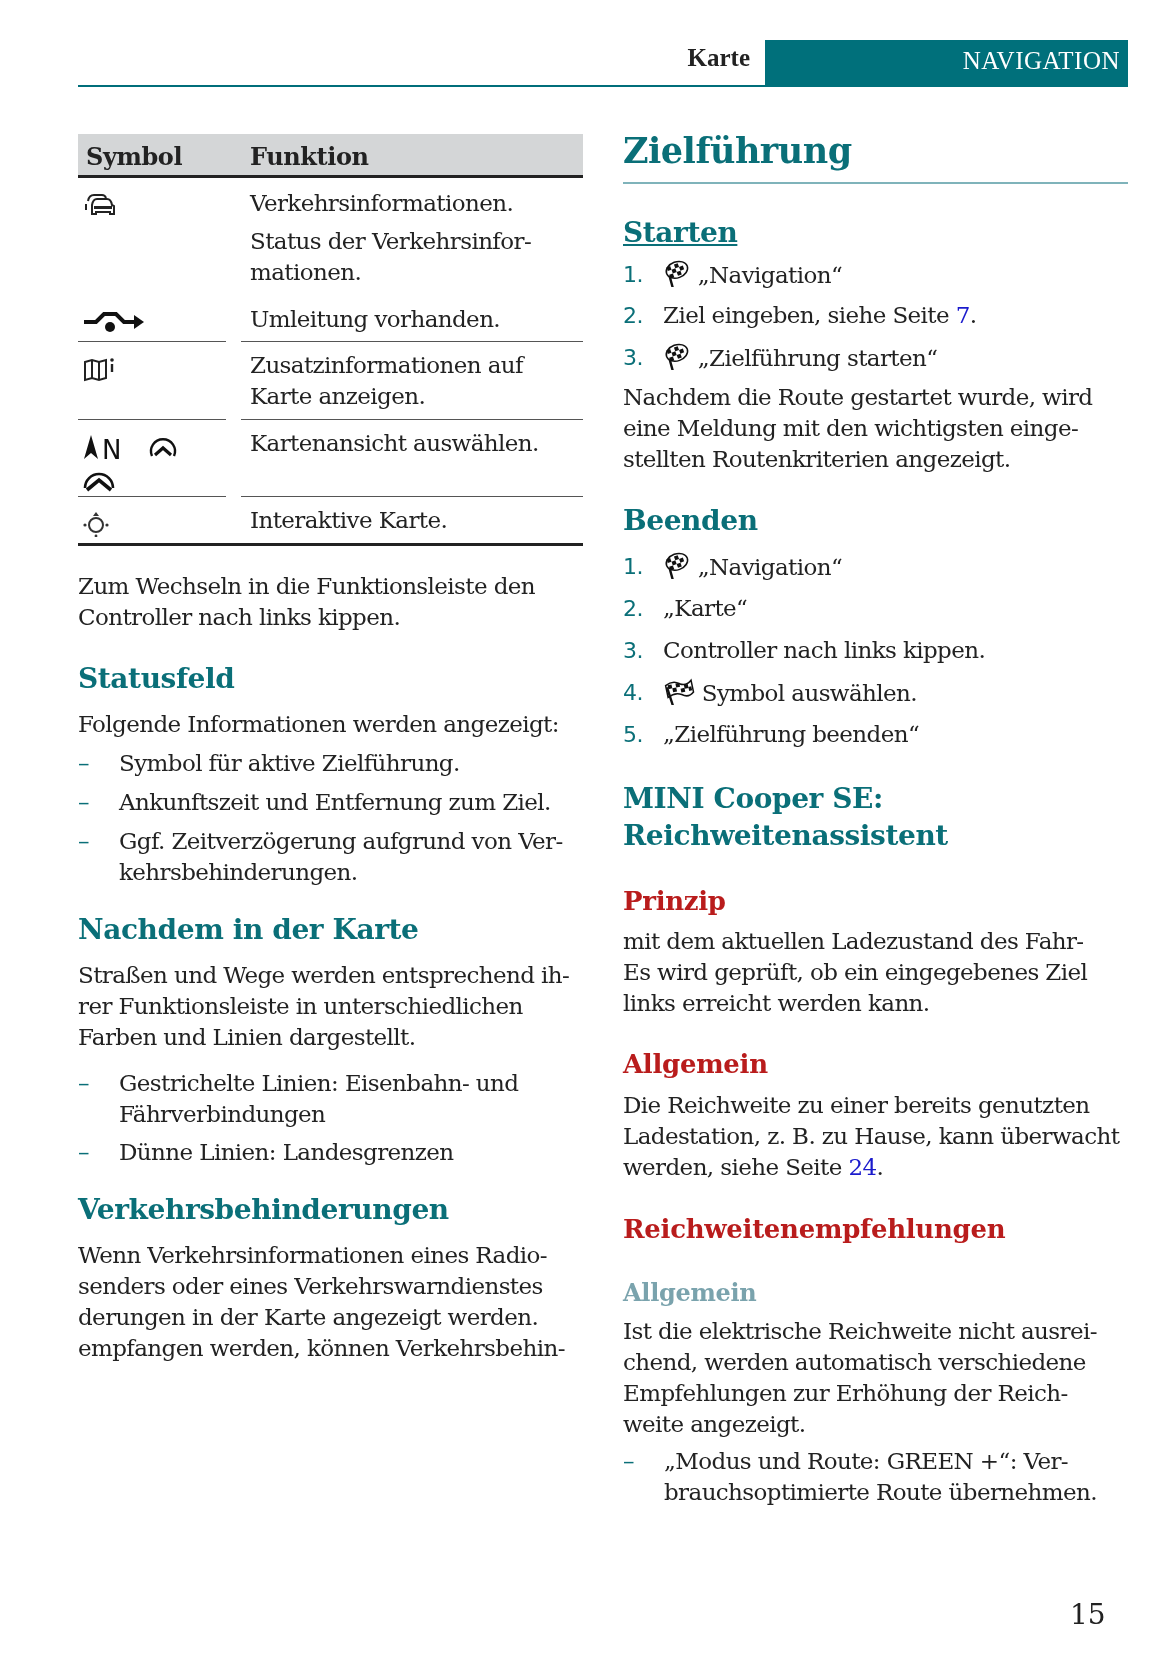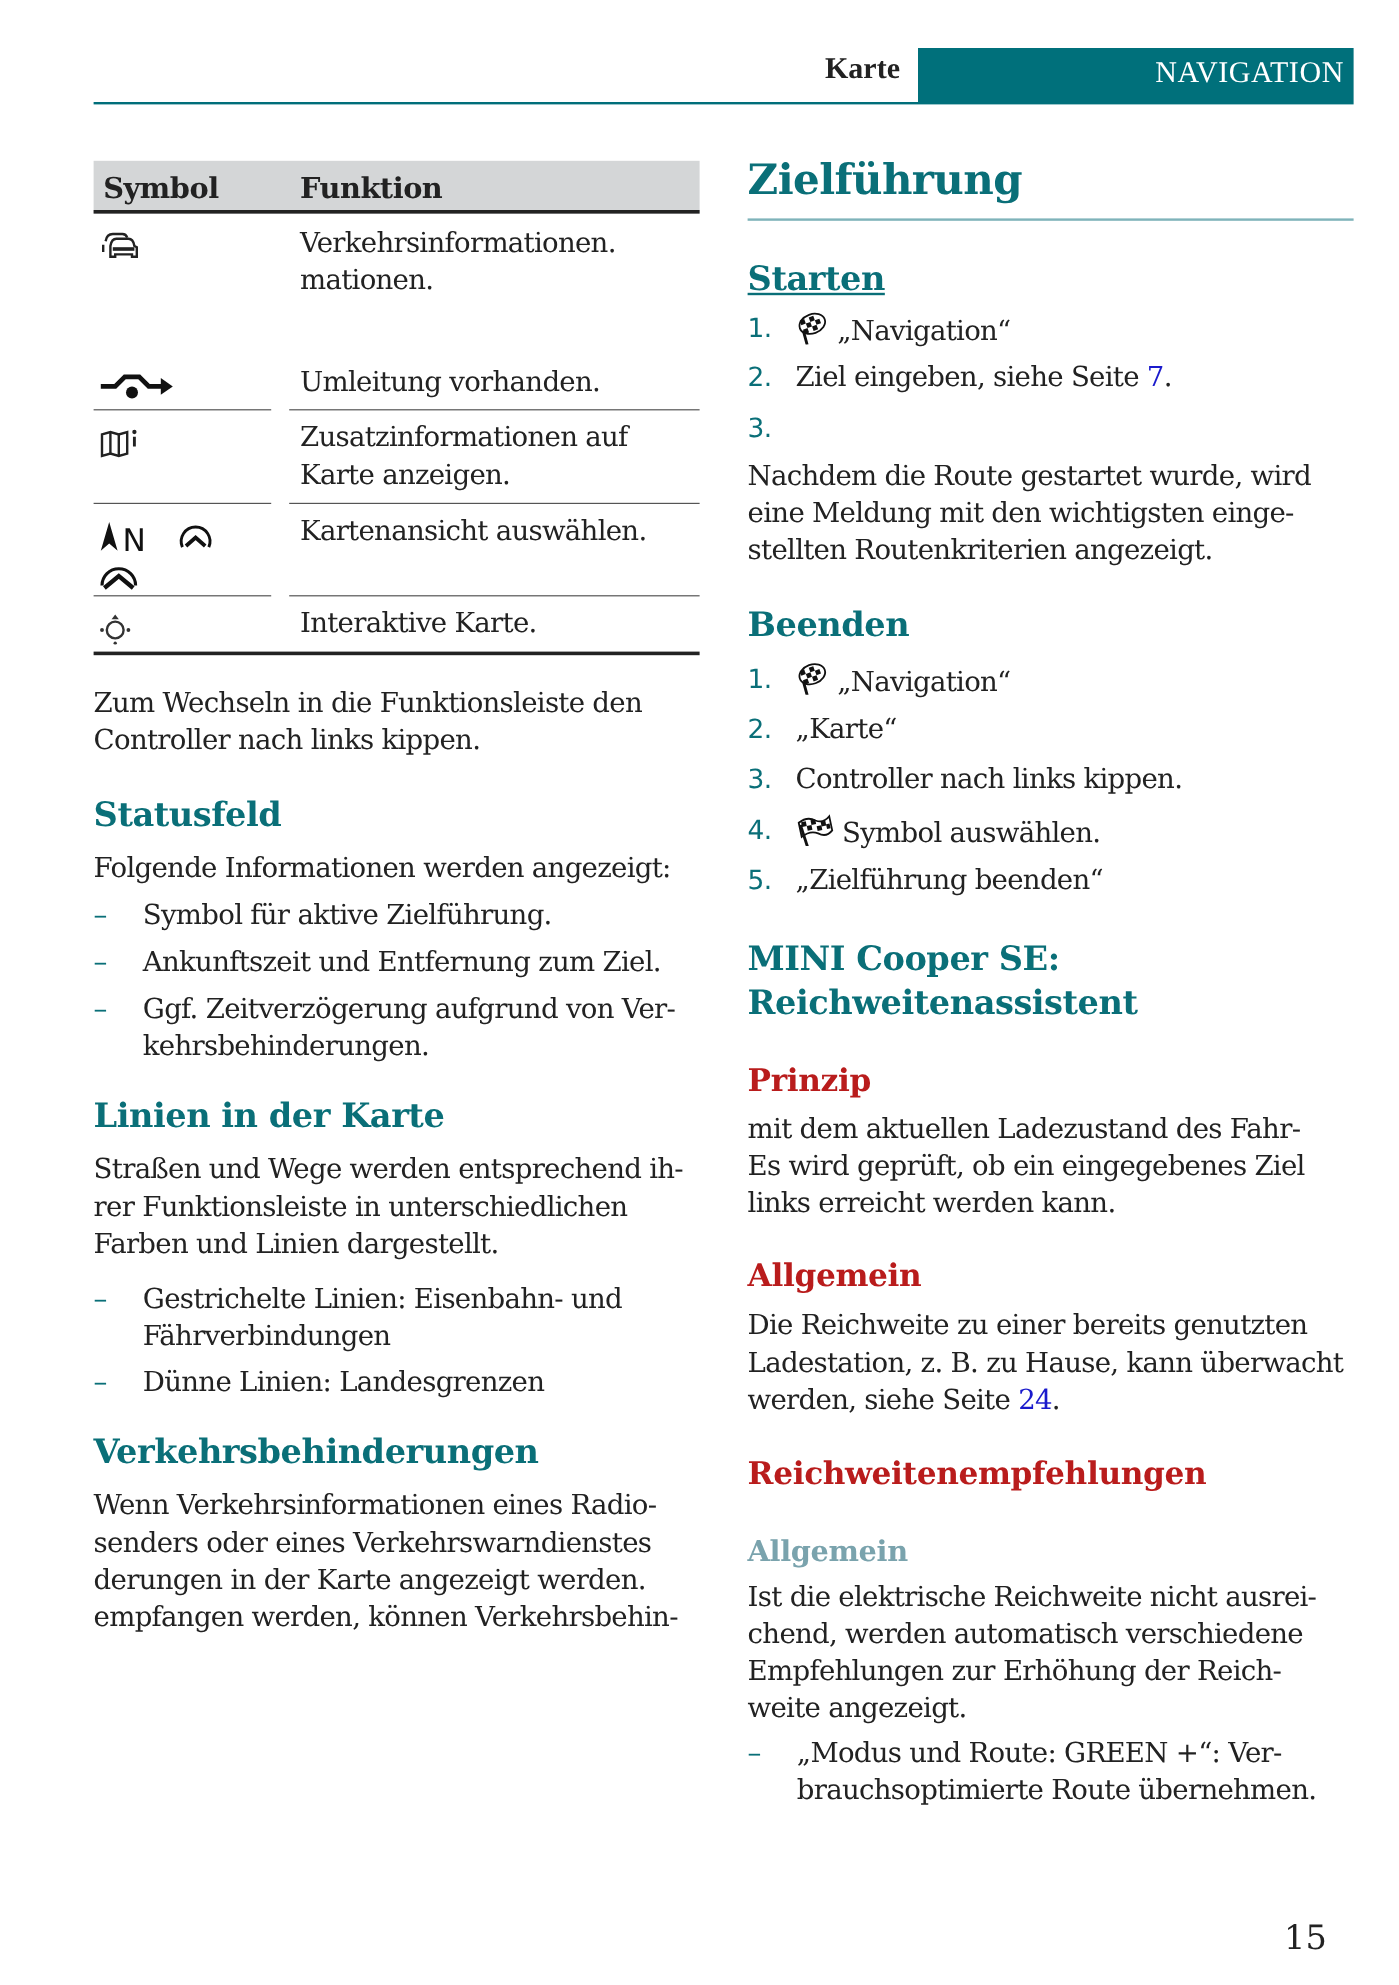--- a/index.html
+++ b/index.html
@@ -67,20 +67,21 @@
     <span class="sym" style="top:4px;">
       <svg width="36" height="26" viewBox="0 0 36 26">
         <path d="M6 9 Q7 3 12 3 L20 3 Q23 3 24 6" fill="none" stroke="#222" stroke-width="2"></path>
         <path d="M4 12 L4 18" stroke="#222" stroke-width="2"></path>
         <path d="M10 13 Q11 7 15 7 L25 7 Q29 7 30 13 L32 14 L32 22 L28 22 L28 20 L14 20 L14 22 L10 22 L10 14 Z" fill="none" stroke="#222" stroke-width="2"></path>
         <rect x="12" y="14" width="18" height="3" fill="#222"></rect>
       </svg>
     </span>
     <div class="fn body-text">
       <div>Verkehrsinformationen.</div>
+      <div style="margin-top:7px;">Status der Verkehrsinfor-</div>
       <div>mationen.</div>
     </div>
   </div>
 
   <div class="tbl-row" style="top:170px;">
     <span class="sym" style="top:4px;">
       <svg width="64" height="28" viewBox="0 0 64 28">
         <path d="M2 14 L14 14 L22 6 L34 6 L42 14 L56 14" fill="none" stroke="#111" stroke-width="4"></path>
         <path d="M52 7 L62 14 L52 21 Z" fill="#111"></path>
         <circle cx="28" cy="19" r="5" fill="#111"></circle>
@@ -167,21 +168,21 @@
     <span class="dash-text">Ankunftszeit und Entfernung zum Ziel.</span>
   </div>
   <div class="abs body-text" style="top:826px; width:520px; height:62px;">
     <span class="dash">–</span>
     <div class="dash-text">
       <div>Ggf. Zeitverzögerung aufgrund von Ver-</div>
       <div>kehrsbehinderungen.</div>
     </div>
   </div>
 
-  <div class="abs h2" style="top:913px;">Linien in der Karte</div>
+  <div class="abs h2" style="top:913px;">Nachdem in der Karte</div>
   <div class="abs body-text" style="top:960px; width:520px;">
     <div>Straßen und Wege werden entsprechend ih-</div>
     <div>rer Funktionsleiste in unterschiedlichen</div>
     <div>Farben und Linien dargestellt.</div>
   </div>
   <div class="abs body-text" style="top:1068px; width:520px; height:62px;">
     <span class="dash">–</span>
     <div class="dash-text">
       <div>Gestrichelte Linien: Eisenbahn- und</div>
       <div>Fährverbindungen</div>
@@ -226,20 +227,37 @@
       </span>
       <span>„Navigation“</span>
     </span>
   </div>
   <div class="abs body-text" style="top:300px; width:505px; height:31px;">
     <span class="list-num">2.</span>
     <span class="list-text"><span>Ziel eingeben, siehe Seite </span><span class="link">7</span><span>.</span></span>
   </div>
   <div class="abs body-text" style="top:342px; width:505px; height:31px;">
     <span class="list-num">3.</span>
+    <span class="list-text">
+      <span class="icon">
+        <svg width="28" height="28" viewBox="0 0 28 28">
+          <g transform="rotate(-20 14 14)">
+            <ellipse cx="15" cy="11" rx="11" ry="8" fill="#fff" stroke="#111" stroke-width="1.5"></ellipse>
+            <rect x="6" y="5" width="4" height="4" fill="#111"></rect>
+              <rect x="14" y="5" width="4" height="4" fill="#111"></rect>
+            <rect x="10" y="9" width="4" height="4" fill="#111"></rect>
+              <rect x="18" y="9" width="4" height="4" fill="#111"></rect>
+            <rect x="6" y="13" width="4" height="4" fill="#111"></rect>
+              <rect x="14" y="13" width="4" height="4" fill="#111"></rect>
+            <path d="M6 14 L5 26" stroke="#111" stroke-width="2.4"></path>
+          </g>
+        </svg>
+      </span>
+      <span>„Zielführung starten“</span>
+    </span>
   </div>
   <div class="abs body-text" style="top:382px; width:510px;">
     <div>Nachdem die Route gestartet wurde, wird</div>
     <div>eine Meldung mit den wichtigsten einge-</div>
     <div>stellten Routenkriterien angezeigt.</div>
   </div>
 
   <div class="abs h2" style="top:504px;">Beenden</div>
 
   <div class="abs body-text" style="top:551px; width:505px; height:31px;">

